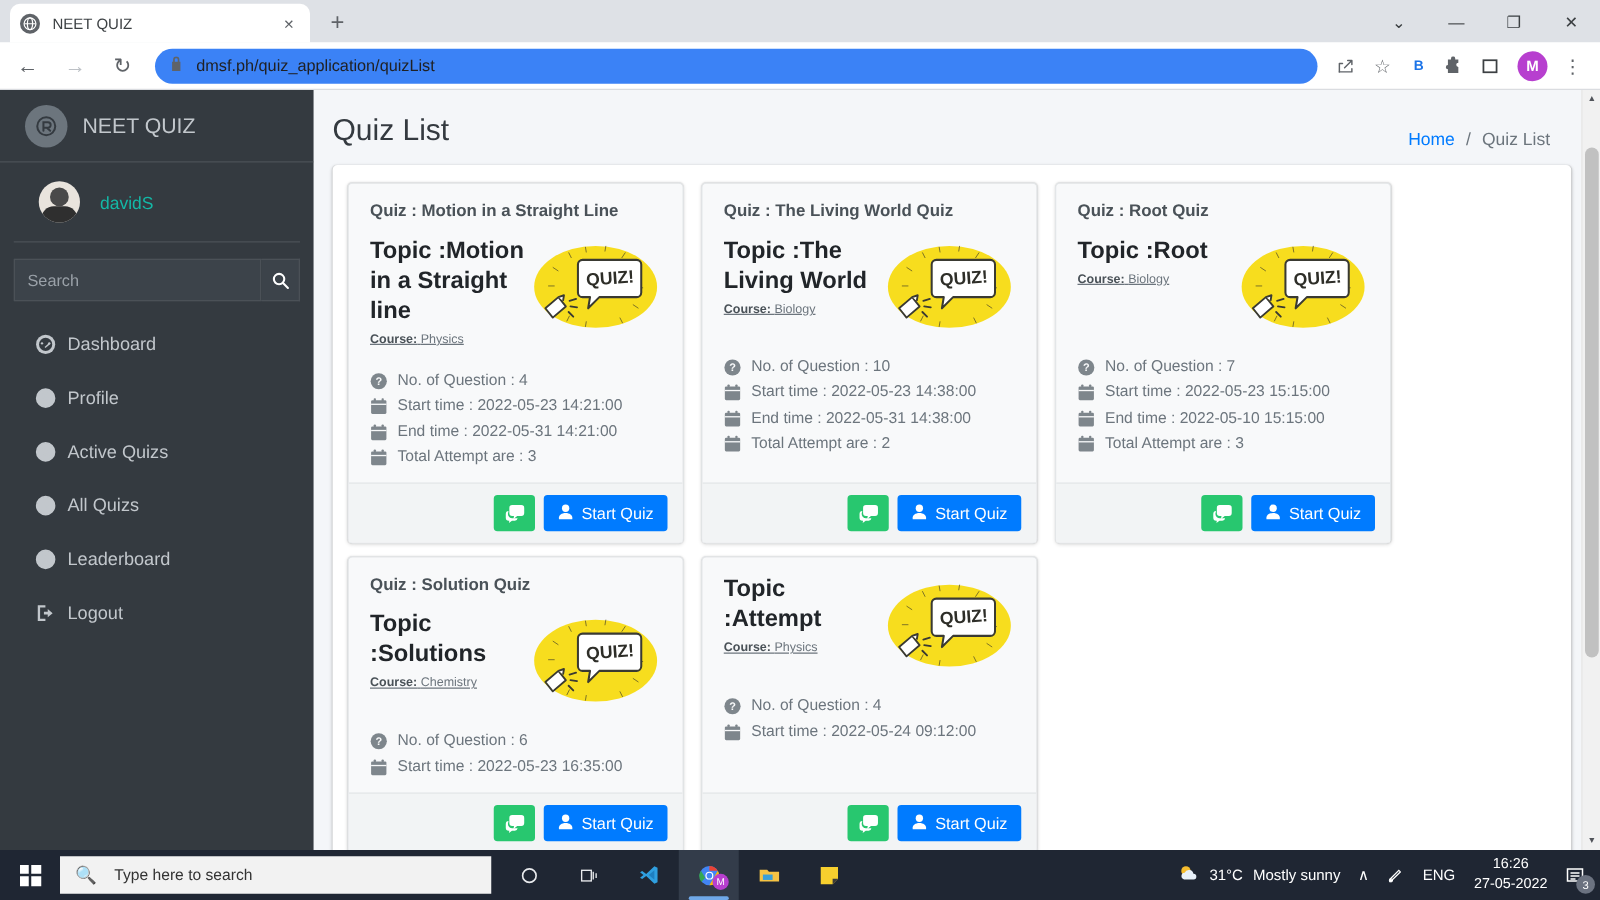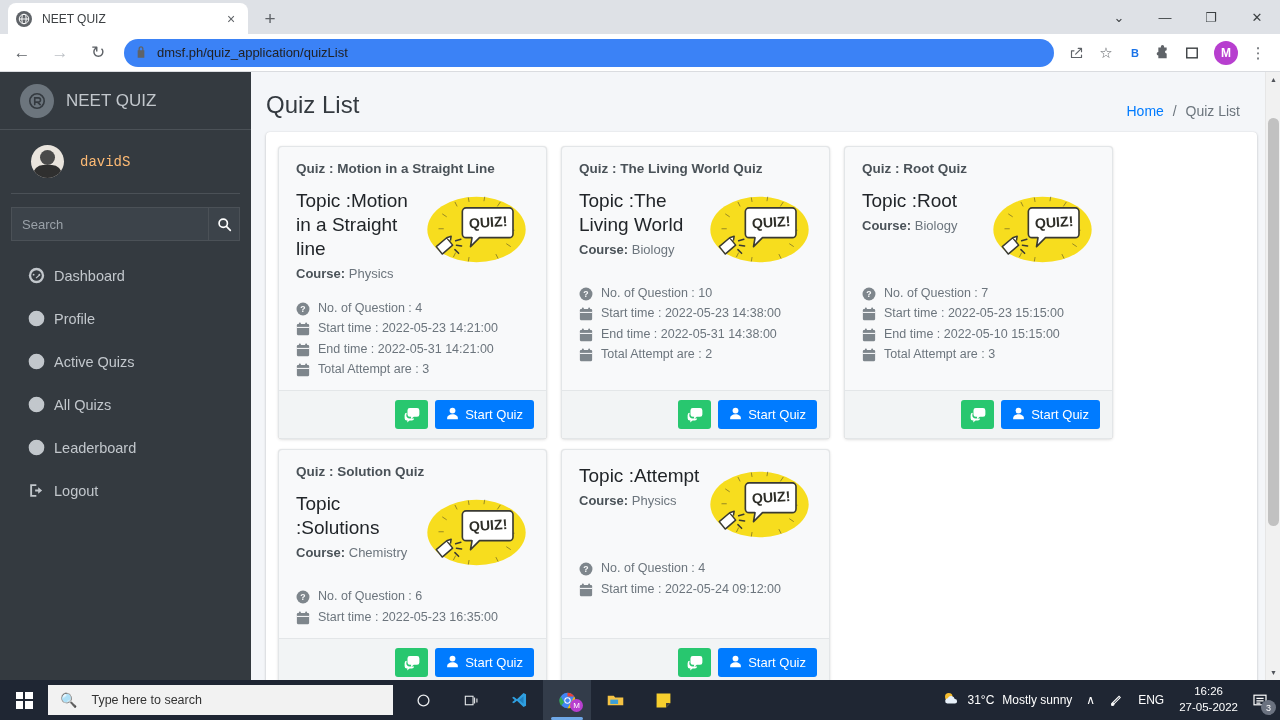--- a/index.html
+++ b/index.html
@@ -118,21 +118,21 @@
     overflow: hidden; position: relative;
   }
   .user-avatar .head {
     position: absolute; left: 9px; top: 5px; width: 15px; height: 15px;
     border-radius: 50%; background: #4a4a4a;
   }
   .user-avatar .body {
     position: absolute; left: 2px; top: 20px; width: 29px; height: 16px;
     border-radius: 10px 10px 0 0; background: #2f2f2f;
   }
-  .user-name { color: #fdba74; font-size: 14px; font-family: Liberation Mono, monospace; }
+  .user-name { color: #14b8a6; font-size: 14px; }
   .search-wrap {
     margin: 13px 11px 8px 11px; display: flex; height: 34px;
   }
   .search-input {
     flex: 1 1 auto; background: #3c434a; border: 1px solid #4b5157;
     color: #cfd4d8; font-size: 13px; padding: 0 10px;
     font-family: "Liberation Sans", sans-serif; outline: none;
   }
   .search-input::placeholder { color: #9aa1a8; }
   .search-btn {
@@ -185,23 +185,23 @@
   }
   .qc-body { padding: 14px 17px 10px 17px; flex: 1 1 auto; }
   .qc-quizname {
     font-size: 13.5px; font-weight: bold; color: #4a5258;
     margin-bottom: 13px;
   }
   .qc-main { display: flex; align-items: flex-start; }
   .qc-left { flex: 1 1 auto; min-width: 0; padding-right: 4px; }
   .qc-topic {
     font-size: 19px; color: #212529; line-height: 1.26;
-    margin-bottom: 5px; font-weight: normal;
-  }
-  .qc-course { font-size: 13px; color: #6c757d; }
+    margin-bottom: 5px; font-weight: bold;
+  }
+  .qc-course { font-size: 10px; color: #6c757d; text-decoration: underline; }
   .qc-course b { color: #4a5258; }
   .qc-thumb {
     width: 105px; height: 73px; flex: 0 0 auto; margin-top: 4px;
   }
   .qc-meta { margin-top: 18px; }
   .qc-meta-row {
     display: flex; align-items: flex-start;
     font-size: 12.5px; color: #6c757d; line-height: 1.55;
     margin-bottom: 1px;
   }

